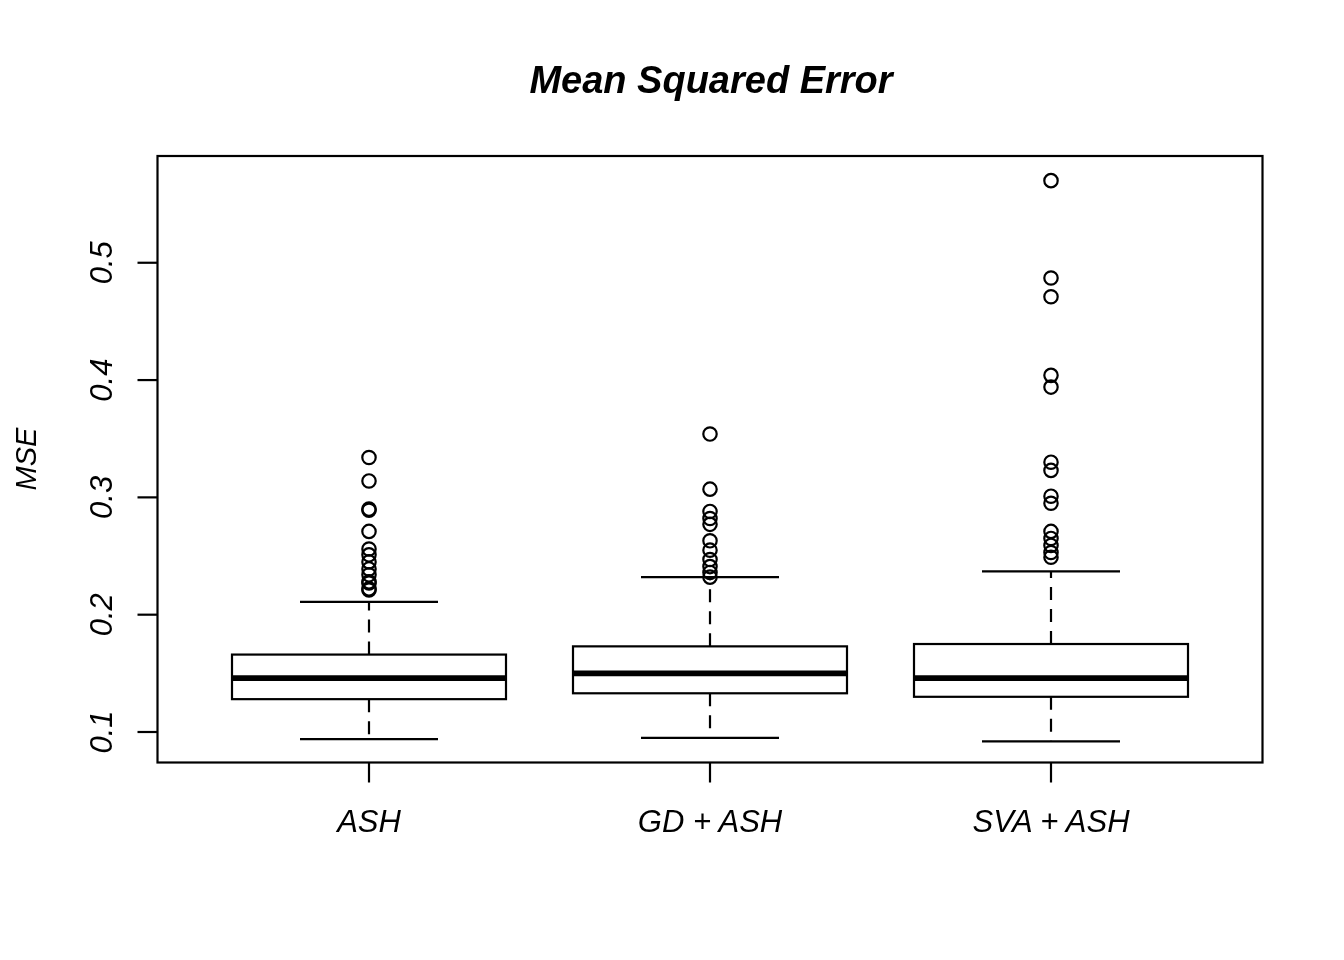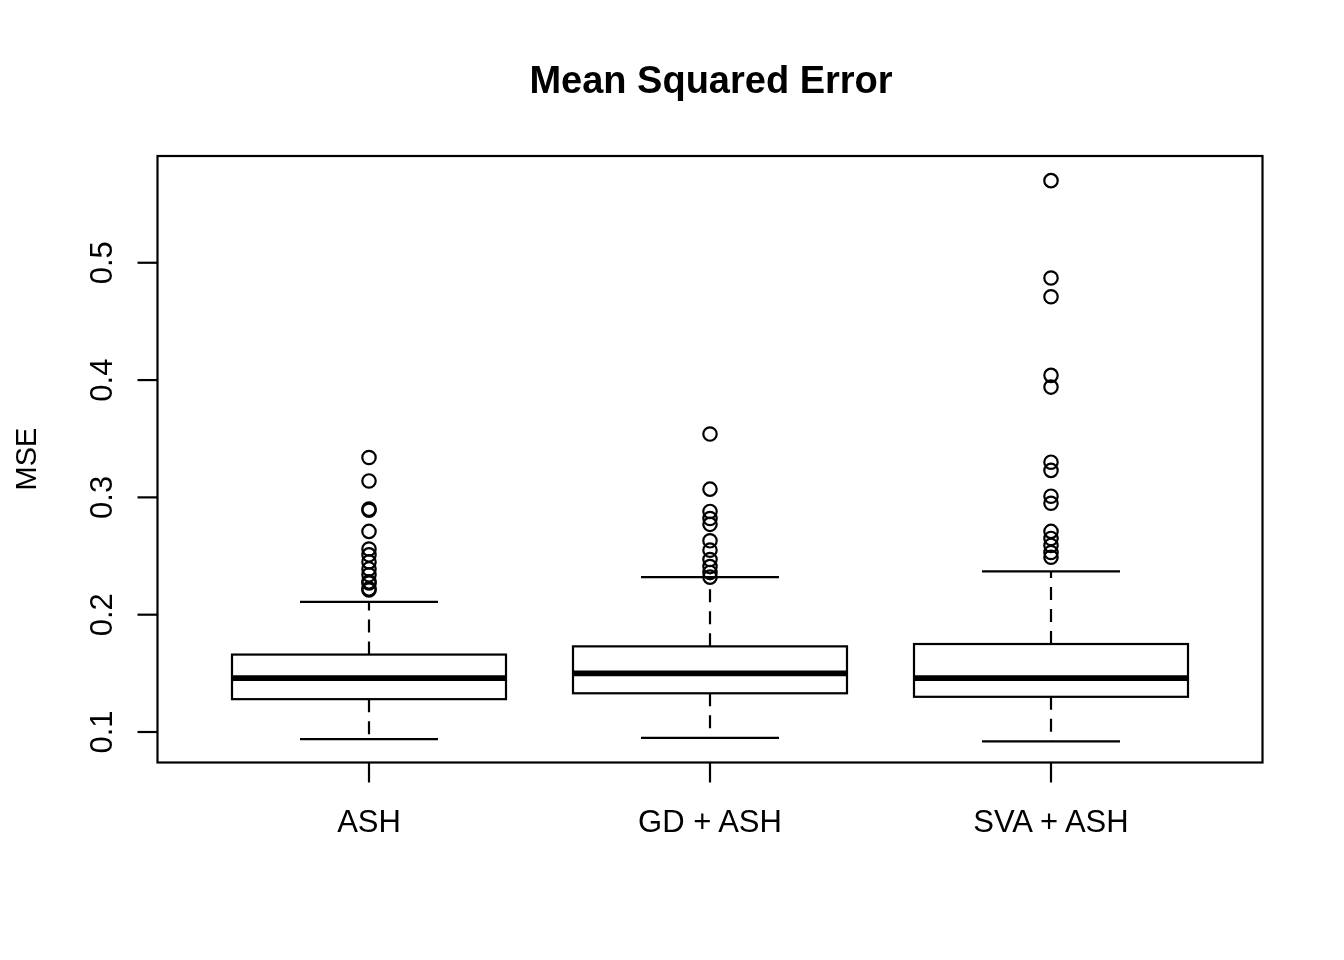--- a/index.html
+++ b/index.html
@@ -2,20 +2,21 @@
 <html><head>
 <meta charset="utf-8">
 <style>
   html, body { margin: 0; padding: 0; background: #ffffff; }
   .canvas {
     position: relative;
     width: 1344px;
     height: 960px;
     background: #ffffff;
     font-family: "Liberation Sans", sans-serif;
+    font-style: italic;
   }
   svg text {
     fill: #000000;
     font-family: "Liberation Sans", sans-serif;
   }
   .chart-title  { font-size: 38px; font-weight: bold; }
   .axis-title   { font-size: 29px; }
   .tick-label   { font-size: 31px; }
   .cat-label    { font-size: 31px; }
 </style>

